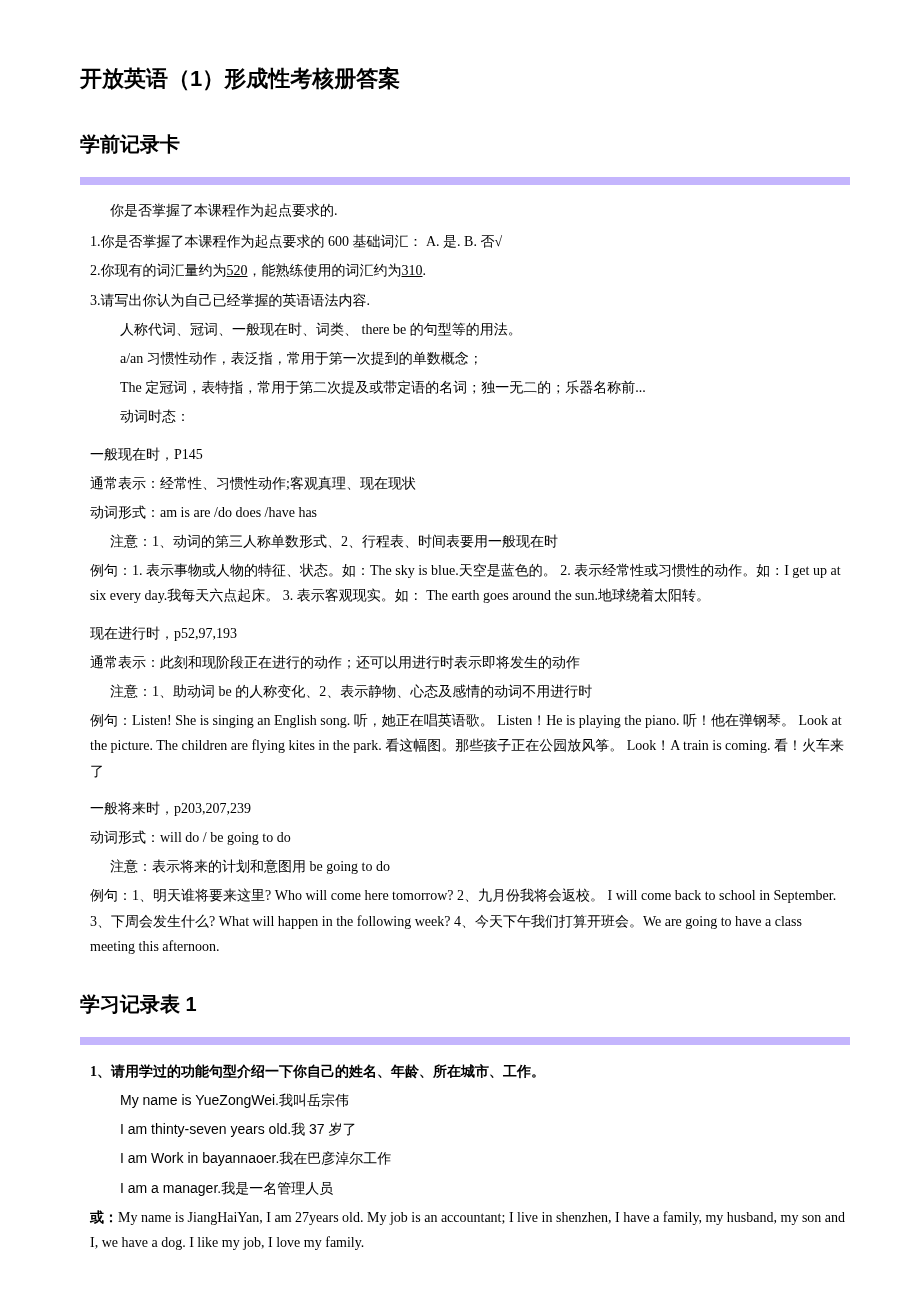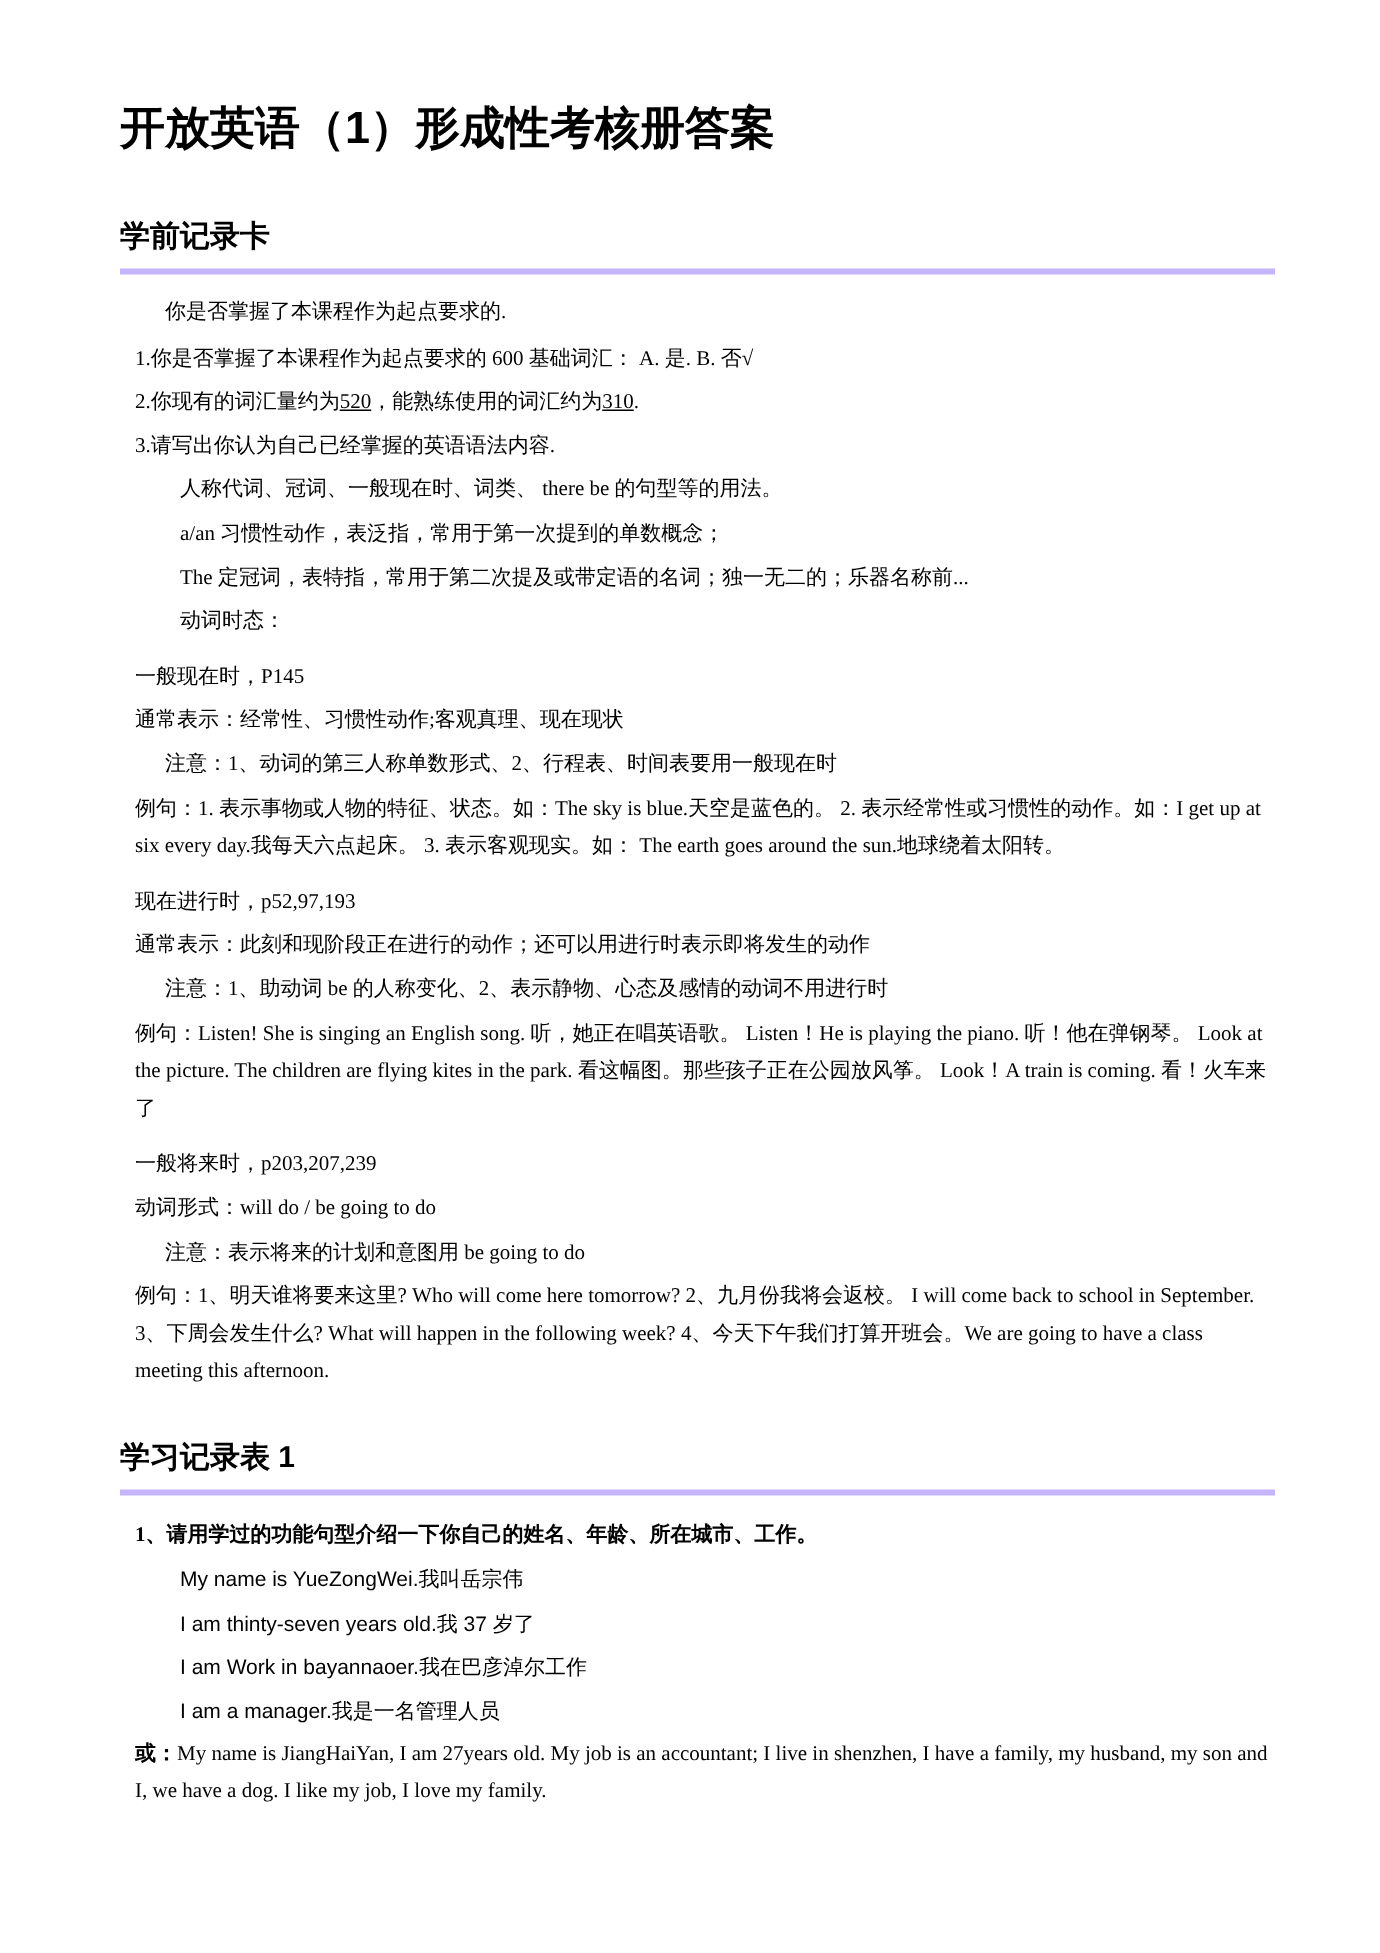--- a/index.html
+++ b/index.html
@@ -10,31 +10,31 @@
     body {
       font-family: "SimSun", "宋体", serif;
       font-size: 14px;
       color: #000;
       background: #fff;
       width: 920px;
       padding: 40px 70px 60px 80px;
       line-height: 1.7;
     }
     .main-title {
-      font-size: 30px;
+      font-size: 22px;
       font-weight: bold;
       margin-bottom: 30px;
       margin-top: 20px;
       font-family: "SimHei", "黑体", sans-serif;
     }
     .section-title {
       font-size: 20px;
       font-weight: bold;
-      border-bottom: 4px solid #c4b5fd;
-      padding-bottom: 4px;
+      border-bottom: 8px solid #c4b5fd;
+      padding-bottom: 16px;
       margin-bottom: 14px;
       margin-top: 28px;
       font-family: "SimHei", "黑体", sans-serif;
     }
     .intro-text {
       margin-left: 30px;
       margin-bottom: 6px;
     }
     .line {
       margin-bottom: 4px;
@@ -89,20 +89,21 @@
   <div class="indent1">
     <p class="line">人称代词、冠词、一般现在时、词类、 there be 的句型等的用法。</p>
     <p class="line">a/an 习惯性动作，表泛指，常用于第一次提到的单数概念；</p>
     <p class="line">The 定冠词，表特指，常用于第二次提及或带定语的名词；独一无二的；乐器名称前...</p>
     <p class="line">动词时态：</p>
   </div>
 
   <div class="tense-block">
     <p class="line">一般现在时，P145</p>
     <p class="line">通常表示：经常性、习惯性动作;客观真理、现在现状</p>
+    <p class="line">动词形式：am is are  /do does /have   has</p>
     <p class="line indent1">注意：1、动词的第三人称单数形式、2、行程表、时间表要用一般现在时</p>
     <p class="line">例句：1. 表示事物或人物的特征、状态。如：The sky is blue.天空是蓝色的。   2. 表示经常性或习惯性的动作。如：I get up at six every day.我每天六点起床。   3. 表示客观现实。如：   The earth goes around the sun.地球绕着太阳转。</p>
   </div>
 
   <div class="tense-block">
     <p class="line">现在进行时，p52,97,193</p>
     <p class="line">通常表示：此刻和现阶段正在进行的动作；还可以用进行时表示即将发生的动作</p>
     <p class="line indent1">注意：1、助动词 be 的人称变化、2、表示静物、心态及感情的动词不用进行时</p>
     <p class="line">例句：Listen! She is singing an English song. 听，她正在唱英语歌。    Listen！He is playing the piano. 听！他在弹钢琴。   Look at the picture. The children are flying kites in the park. 看这幅图。那些孩子正在公园放风筝。    Look！A train is coming. 看！火车来了</p>
   </div>

